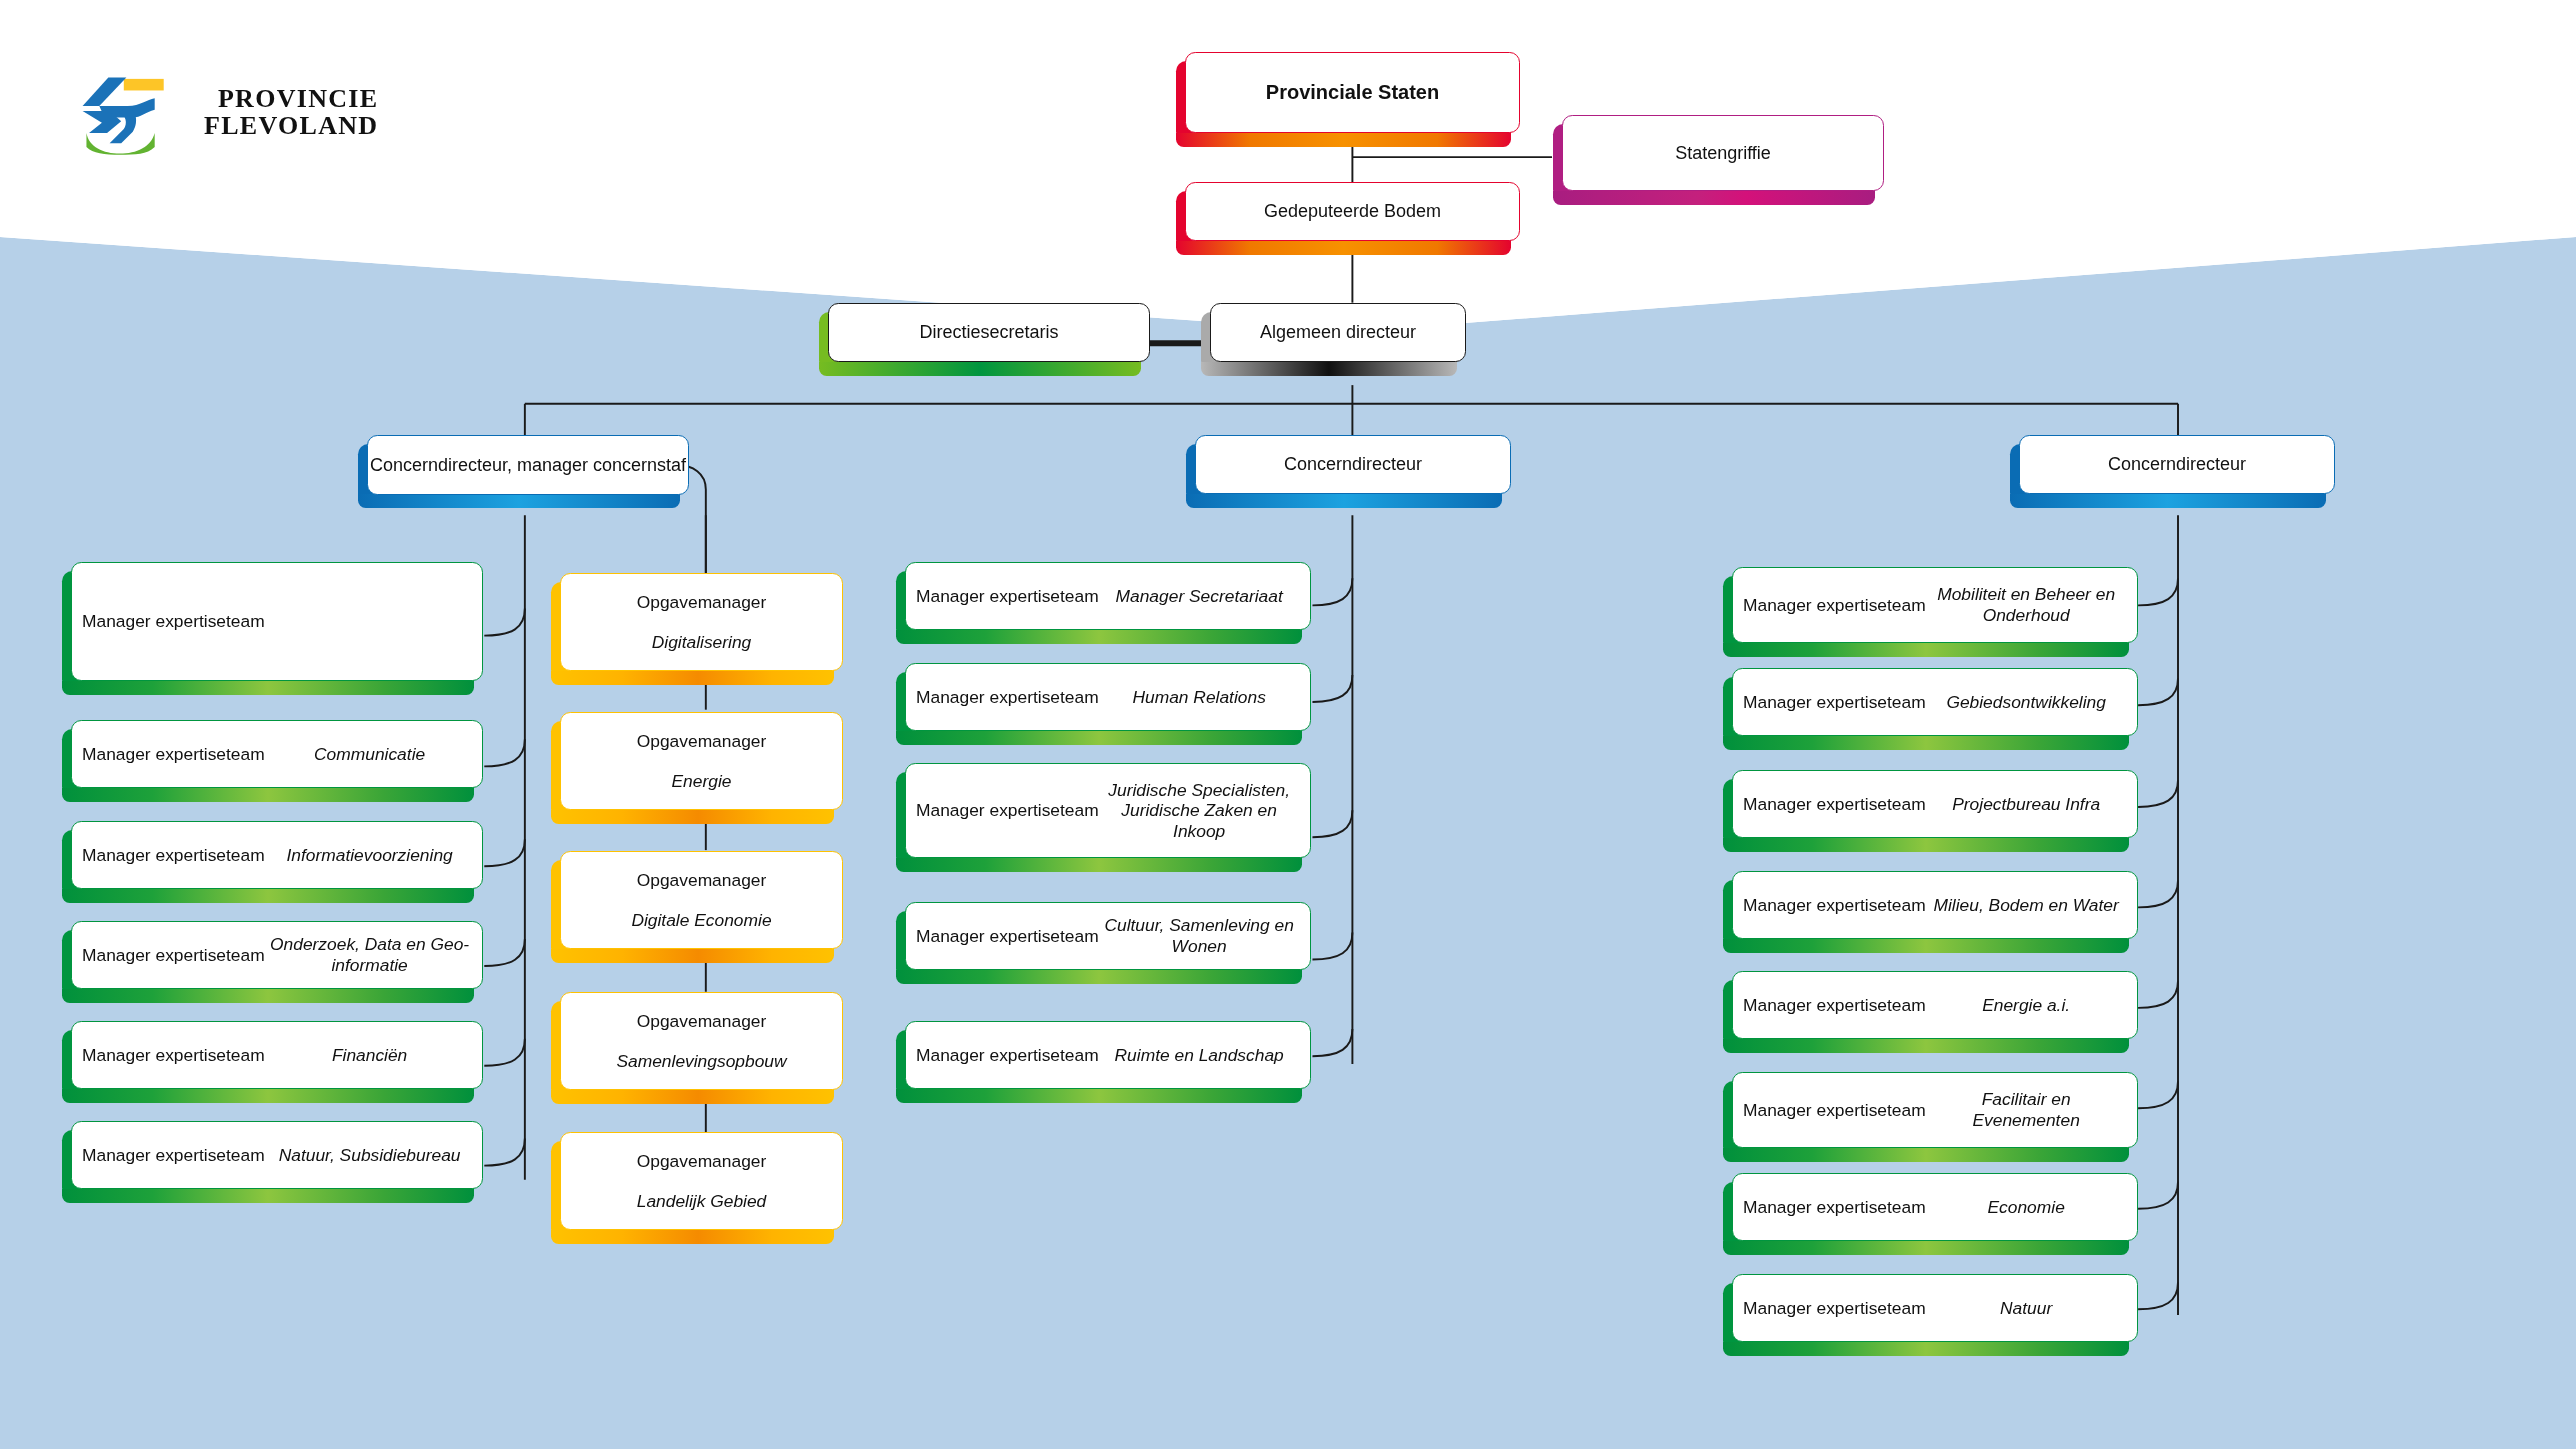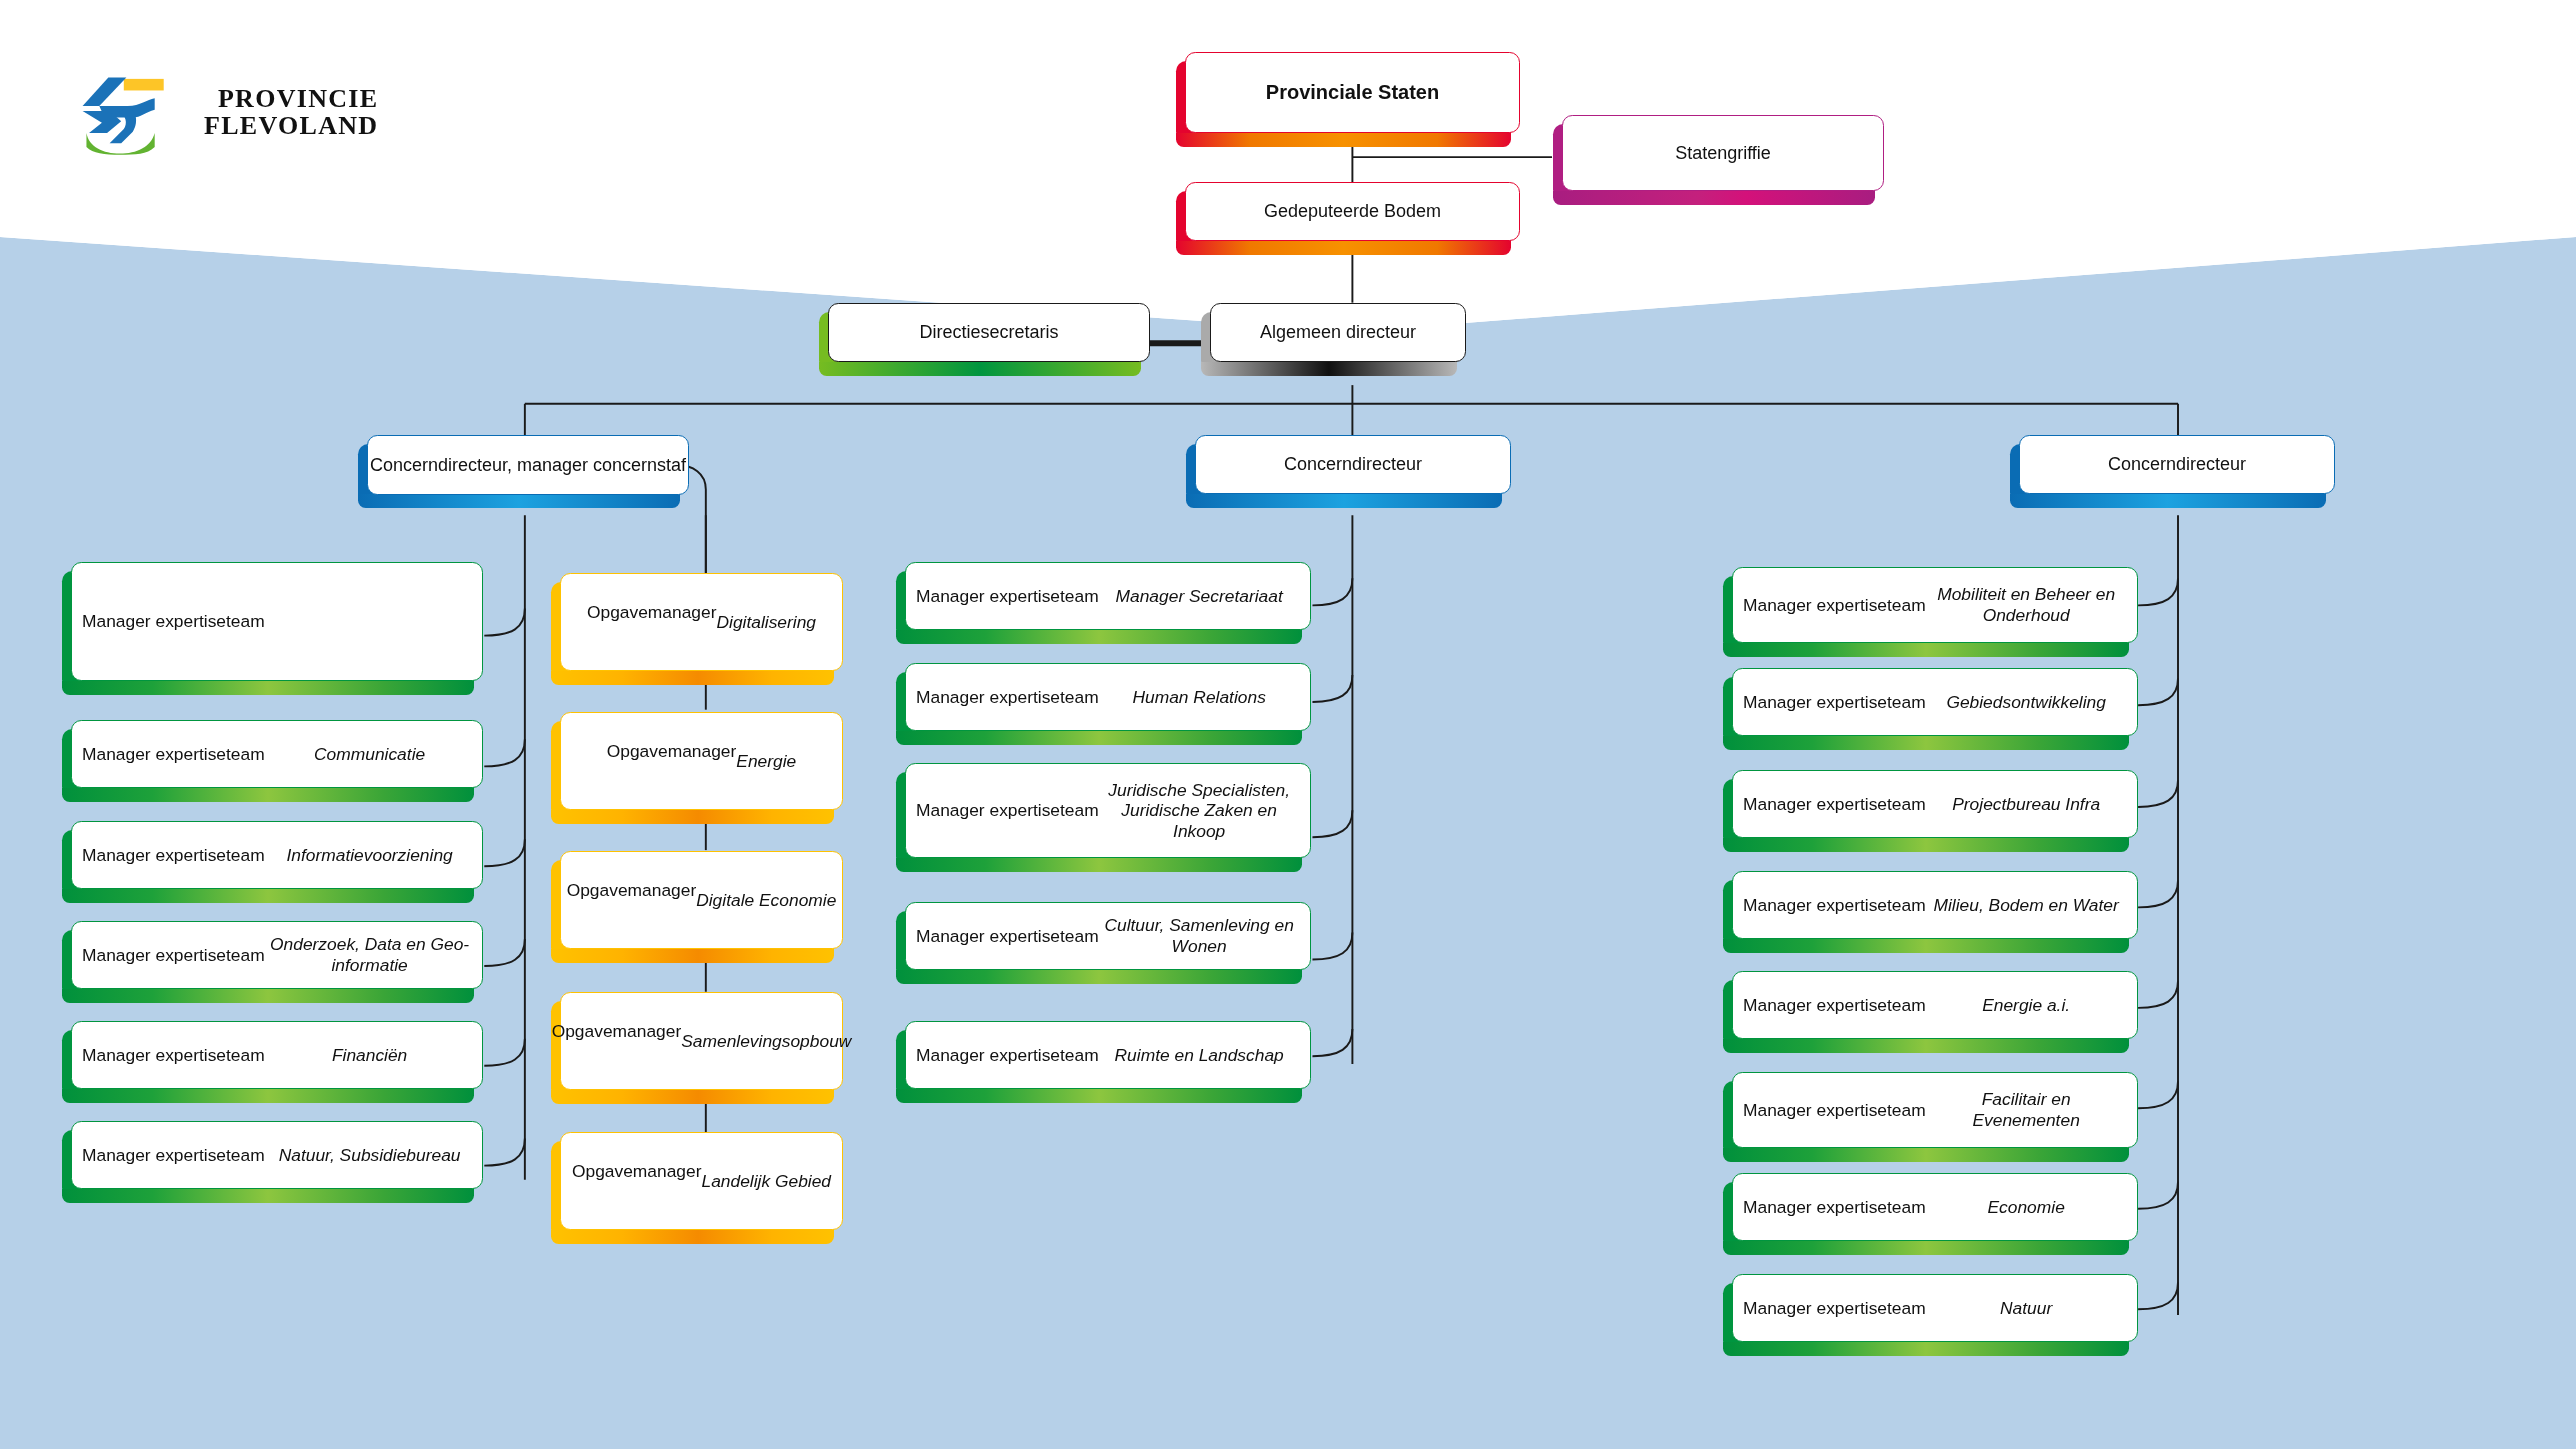--- a/index.html
+++ b/index.html
@@ -29,21 +29,21 @@
   .node .bar{
     position:absolute;left:-9px;width:100%;height:14px;border-radius:0 0 7.7px 7.7px;
   }
   .node .card{
     position:absolute;left:0;top:0;width:100%;height:100%;
     background:#fff;border-radius:10.3px;border:1.3px solid #444;
     box-sizing:border-box;
     display:flex;align-items:center;
   }
   .node .card.split{justify-content:flex-start;}
-  .node .card.center{flex-direction:row;justify-content:center;align-items:center;}
+  .node .card.center{flex-direction:column;justify-content:center;align-items:center;}
   .lbl-role{font-size:17.4px;color:#111;white-space:nowrap;}
   .lbl-team{font-size:17.4px;color:#111;font-style:italic;text-align:center;line-height:1.18;}
   .lbl-plain{font-size:18px;color:#111;text-align:center;width:100%;}
   .lbl-plain.bold{font-weight:bold;font-size:20px;}
   .split .lbl-role{position:absolute;left:10px;}
   .split .lbl-team{position:absolute;left:48%;right:11.6px;}
   .center .lbl-role{margin-bottom:19.3px;}
 </style>
 </head>
 <body>

